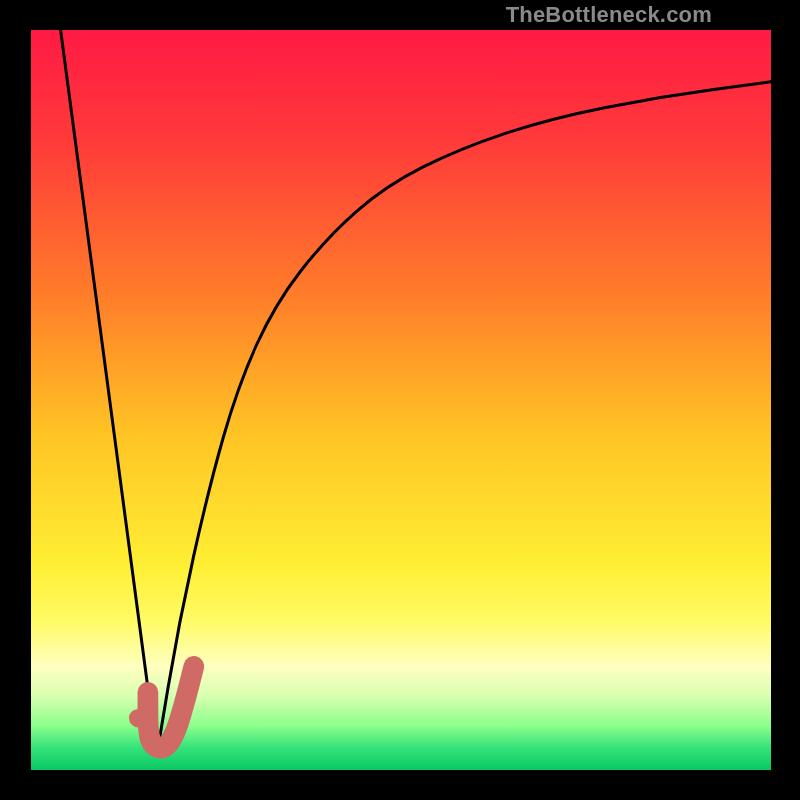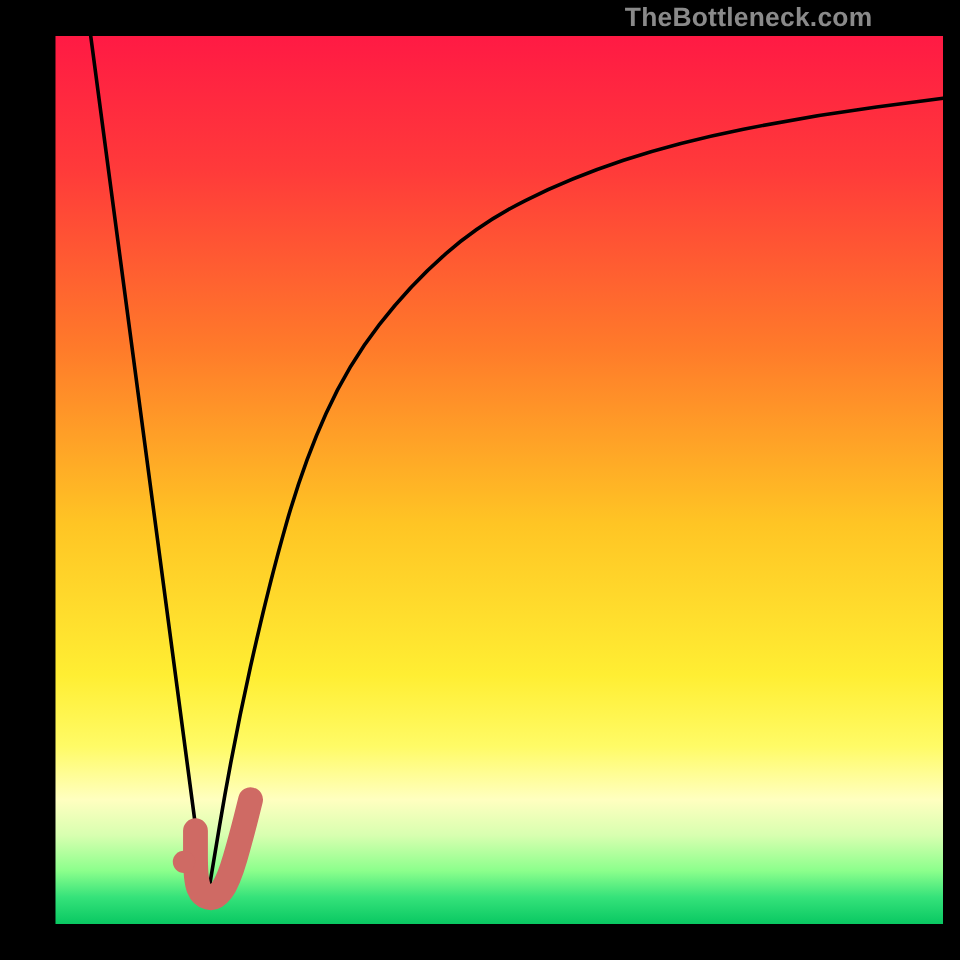--- a/index.html
+++ b/index.html
@@ -5,21 +5,21 @@
   html, body {
     margin: 0;
     padding: 0;
     width: 800px;
     height: 800px;
     background: #000;
     overflow: hidden;
   }
   .frame {
     position: absolute;
-    left: 16px;
+    left: 1px;
     top: 0;
     width: 723px;
     height: 800px;
     background: #000;
   }
   .plot {
     position: absolute;
     left: 30px;
     top: 30px;
     width: 740px;

